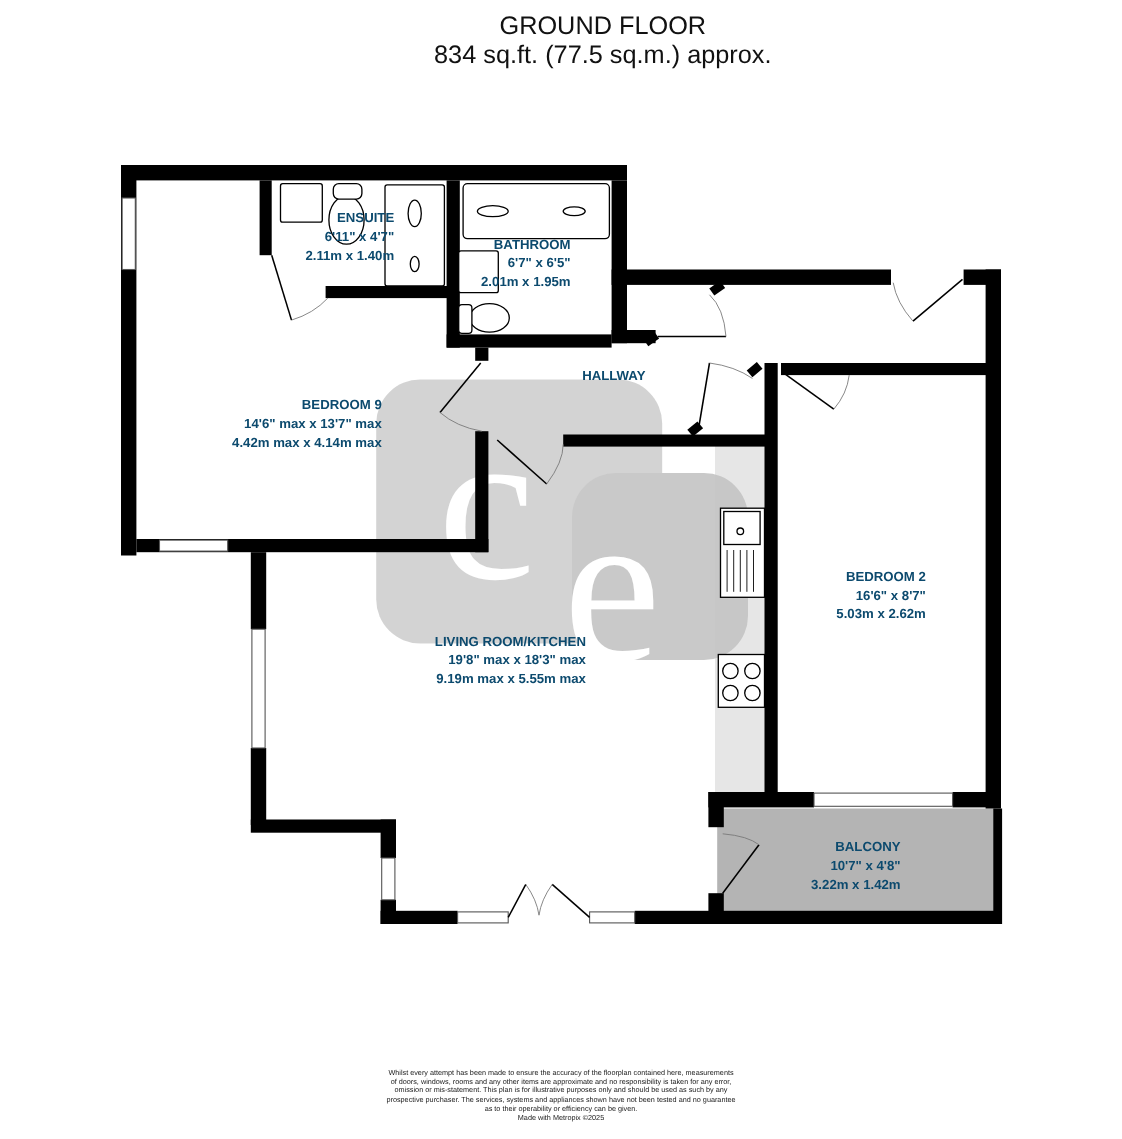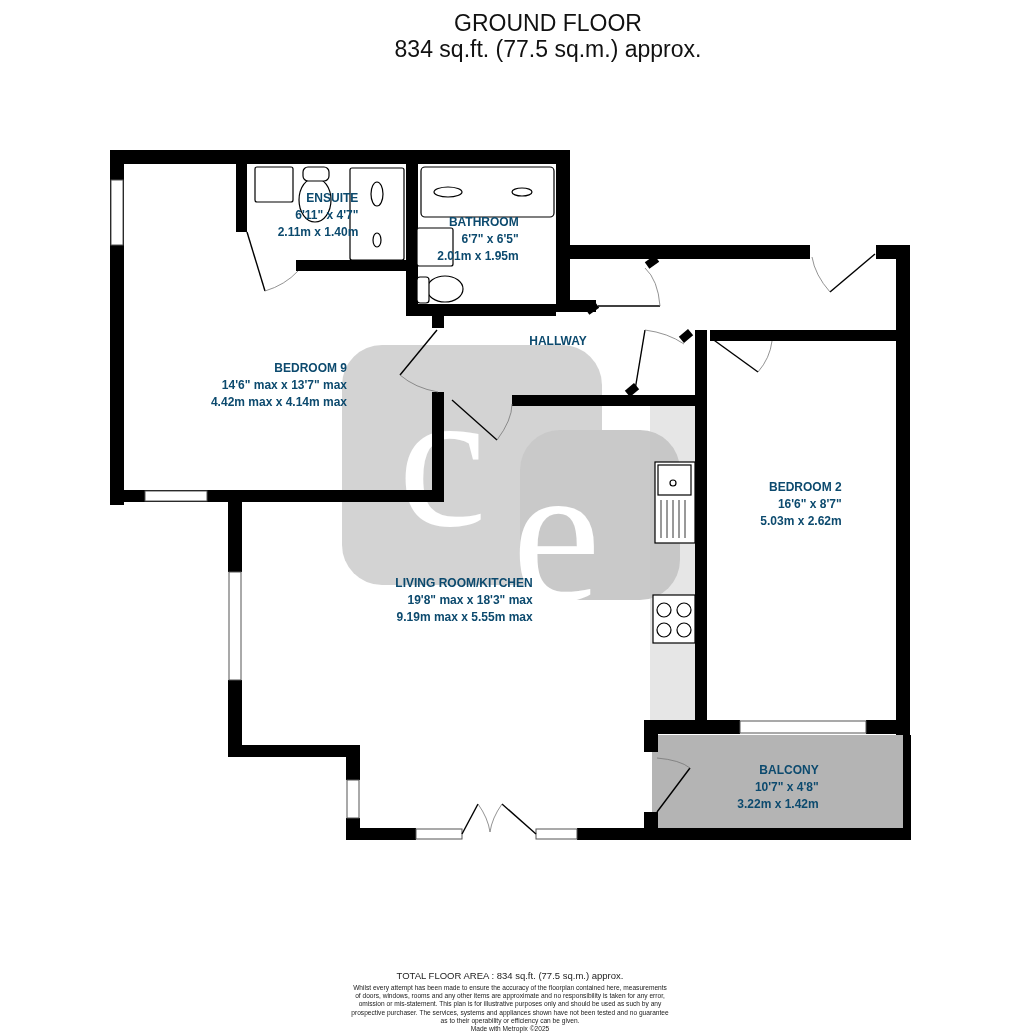--- a/index.html
+++ b/index.html
@@ -157,33 +157,32 @@
   <div>4.42m max x 4.14m max</div>
 </div>
 <div class="room-label" style="left:558px; top:333px;">
   <div>HALLWAY</div>
 </div>
 <div class="room-label" style="left:464px; top:575px;">
   <div>LIVING ROOM/KITCHEN</div>
   <div>19'8" max x 18'3" max</div>
   <div>9.19m max x 5.55m max</div>
 </div>
-<div class="room-label" style="left:801px; top:479px;">
+<div class="room-label" style="left:801px; top:516px;">
   <div>BEDROOM 2</div>
   <div>16'6"  x 8'7"</div>
   <div>5.03m  x 2.62m</div>
 </div>
 <div class="room-label" style="left:778px; top:762px;">
   <div>BALCONY</div>
   <div>10'7"  x 4'8"</div>
   <div>3.22m  x 1.42m</div>
 </div>
 
 <div class="footer">
-  <div class="area">TOTAL FLOOR AREA : 834 sq.ft. (77.5 sq.m.) approx.</div>
   <div class="disc">
     <div>Whilst every attempt has been made to ensure the accuracy of the floorplan contained here, measurements</div>
     <div>of doors, windows, rooms and any other items are approximate and no responsibility is taken for any error,</div>
     <div>omission or mis-statement. This plan is for illustrative purposes only and should be used as such by any</div>
     <div>prospective purchaser. The services, systems and appliances shown have not been tested and no guarantee</div>
     <div>as to their operability or efficiency can be given.</div>
     <div>Made with Metropix ©2025</div>
   </div>
 </div>
 

